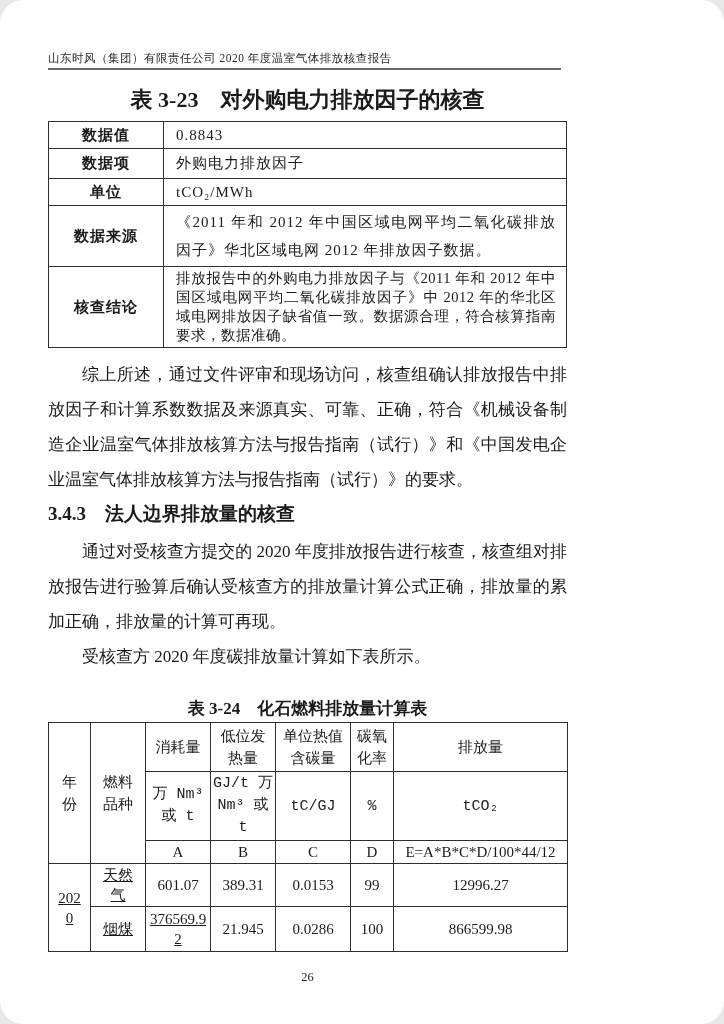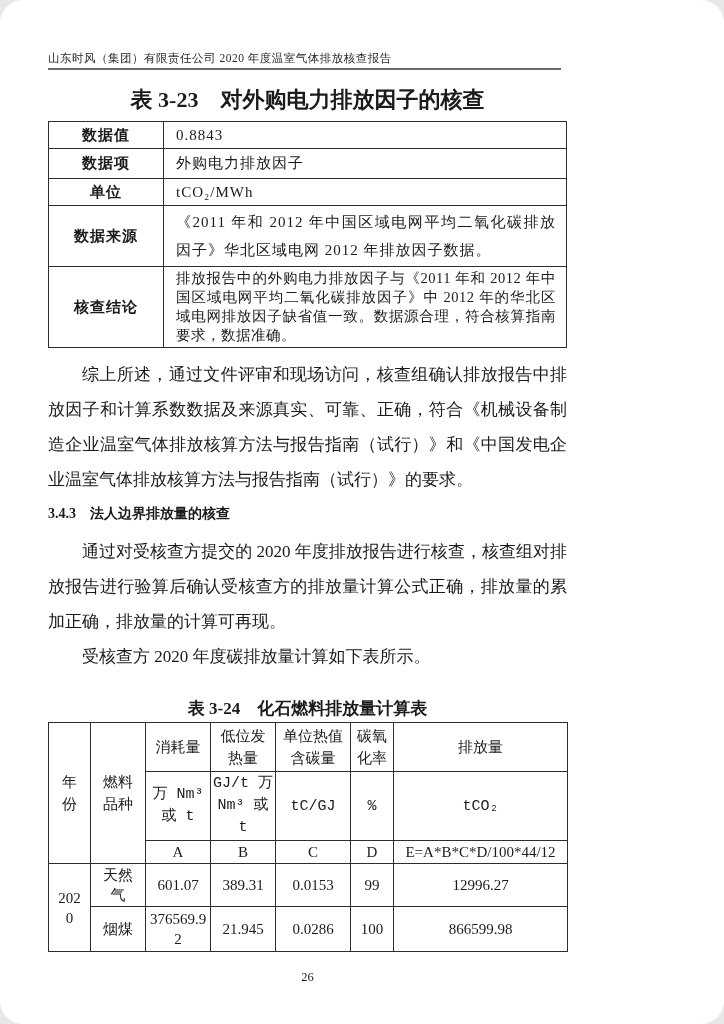--- a/index.html
+++ b/index.html
@@ -63,37 +63,37 @@
     line-height: 35px;
     text-align: justify;
     text-indent: 2em;
   }
   .p1 { min-height: 140px; }
   .p2 { margin-top: 6px; min-height: 105px; }
   .p3 { margin-top: 0; min-height: 35px; }
 
   .section-heading {
     margin-top: 3px;
-    font-size: 14px;
+    font-size: 19px;
     font-weight: bold;
     line-height: 28px;
     white-space: pre-wrap;
   }
 
   
   .title2 { margin-top: 22px; font-size: 17px; }
   .t24 { margin-top: 0; font-size: 15px; }
   .t24 td { text-align: center; padding: 1px 2px; }
   .t24 tr.h1 { height: 49px; }
   .t24 tr.h2 { height: 48px; font-family: Liberation Mono, monospace; }
   .t24 tr.h3 { height: 23px; }
   .t24 tr.d1 { height: 42px; }
   .t24 tr.d2 { height: 45px; }
   .t24 .pre { white-space: pre-line; line-height: 22px; }
-  .t24 tr.d1 .pre, .t24 tr.d2 .pre { line-height: 20px; }
+  .t24 tr.d1 .pre, .t24 tr.d2 .pre { line-height: 20px; text-decoration: underline; }
   .t24 tr.h3 td { line-height: 20px; }
 
   .page-number {
     margin-top: 17px;
     width: 519px;
     text-align: center;
     font-size: 12.5px;
     line-height: 16px;
   }
 </style>

